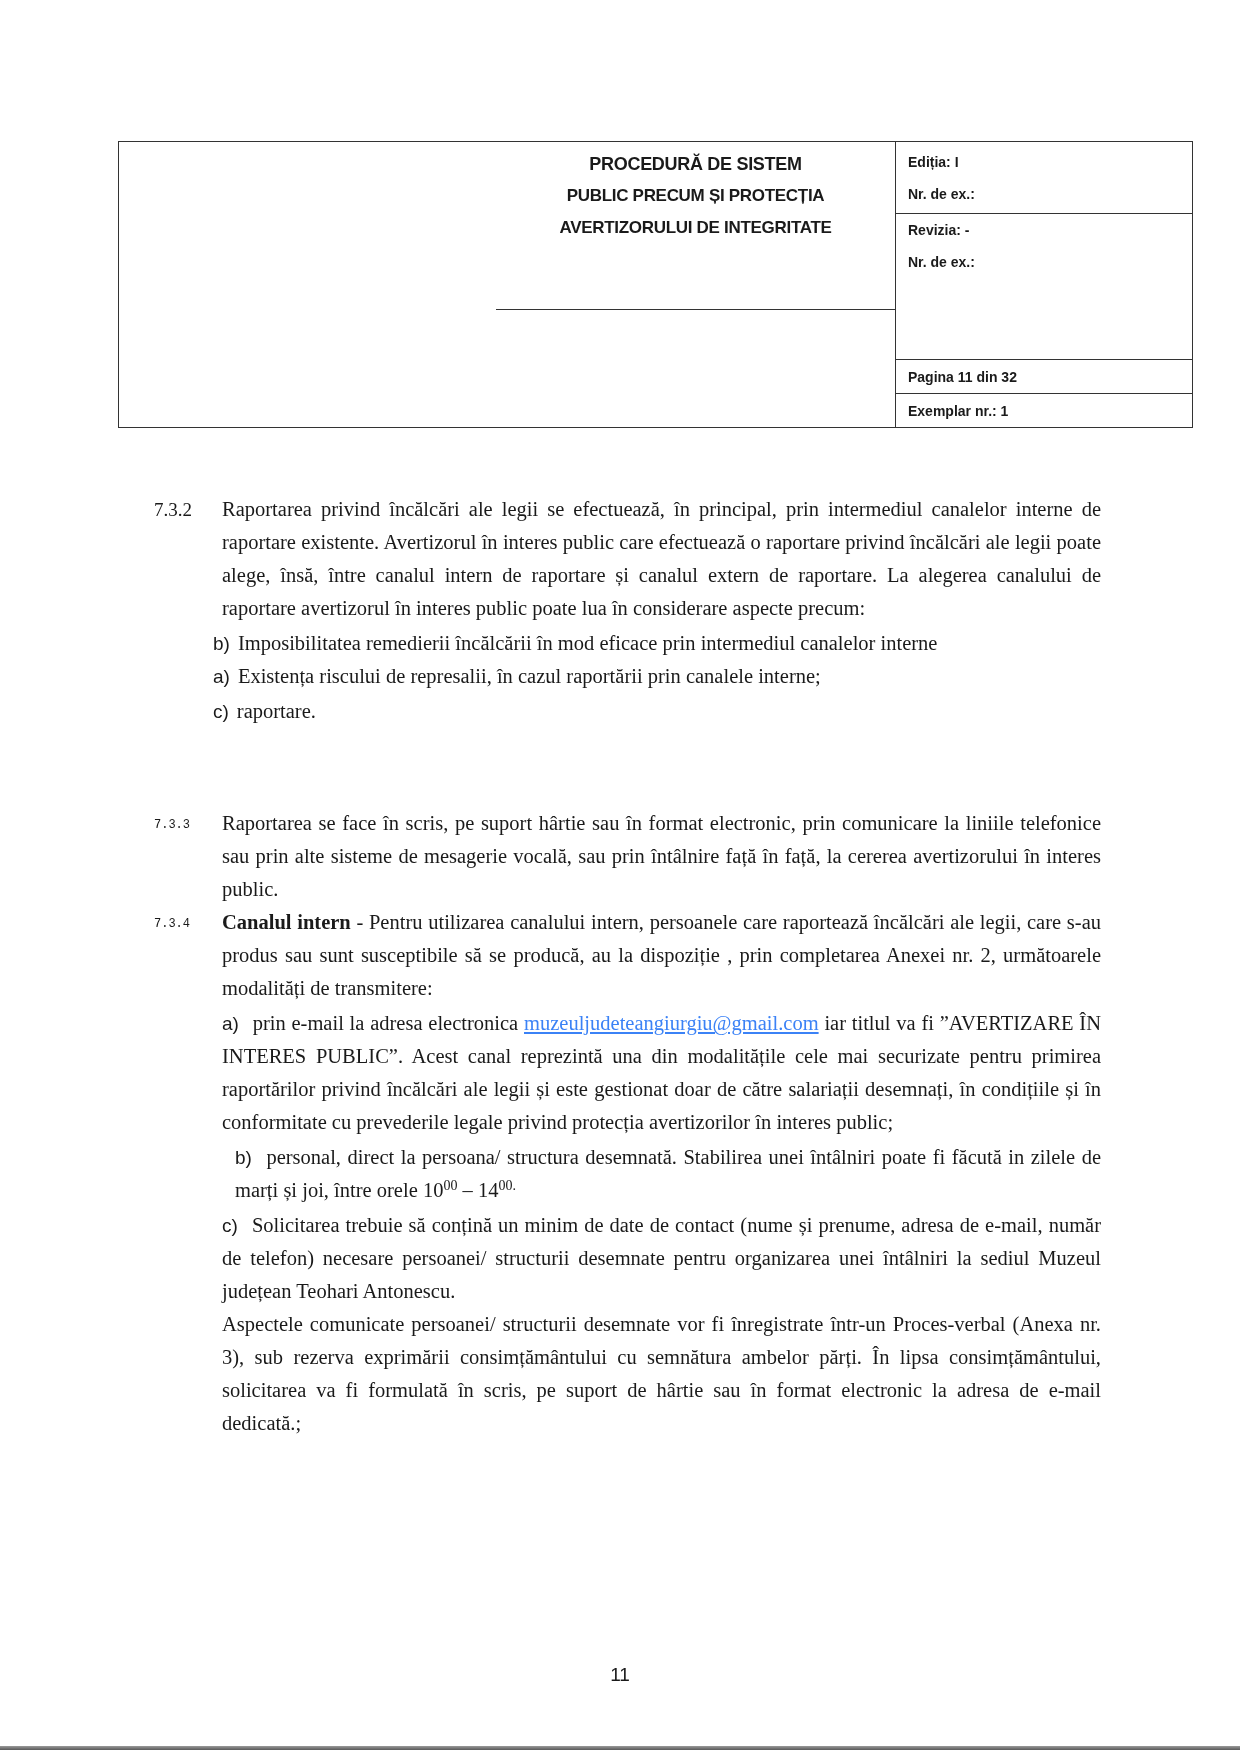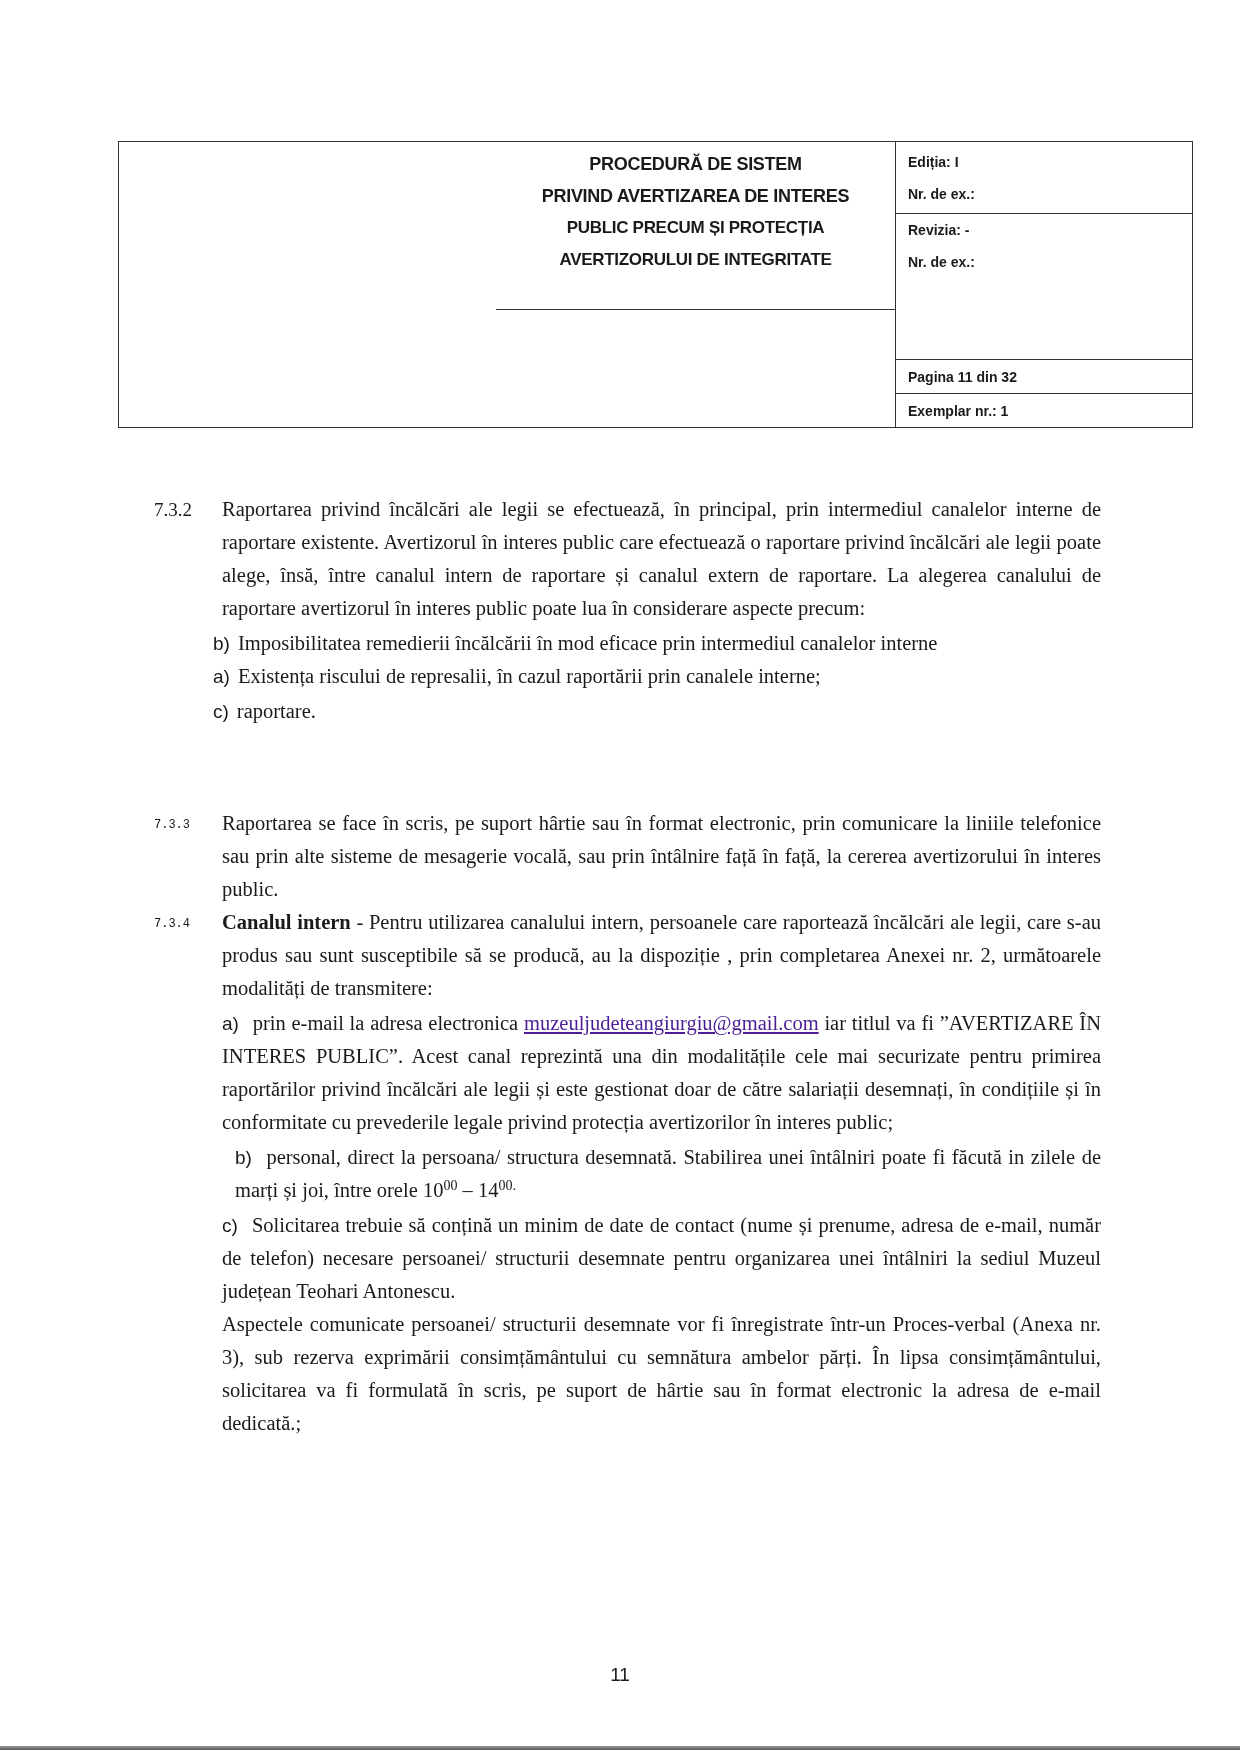--- a/index.html
+++ b/index.html
@@ -33,37 +33,36 @@
   .col3 .c3 { top: 218px; height: 34px; border-bottom: 1.5px solid #333; line-height: 34px; }
   .col3 .c4 { top: 252px; height: 34px; line-height: 34px; }
 
   
   .section { position: absolute; left: 146px; width: 955px; font-size: 20.5px; line-height: 33px; }
   .num { position: absolute; left: 8px; top: 0; font-size: 19px; text-align: center; }
   .num.sans { font-family: Liberation Mono, monospace; font-size: 12px; top: 2px; }
   .txt { margin-left: 76px; text-align: justify; }
   .item { display: block; }
   .lbl { font-family: "Liberation Sans", sans-serif; font-size: 19px; margin-right: 8px; }
-  .email { text-decoration: underline; color: #4c1d95; }
+  .email { text-decoration: underline; color: #3b82f6; }
   .bold { font-weight: bold; }
   sup { font-size: 14px; vertical-align: 7px; line-height: 0; }
   .pagenum {
     position: absolute; left: 0; right: 0; top: 1664px; text-align: center;
     font-family: "Liberation Sans", sans-serif; font-size: 19px;
   }
 </style>
 </head>
 <body>
 
 <div class="hdr">
   <div class="col2">
     <div class="col2-top">
       <div class="lines">
         <div class="line">PROCEDURĂ DE SISTEM</div>
-        <div class="line">PRIVIND AVERTIZAREA DE INTERES</div>
         <div class="line small">PUBLIC PRECUM ȘI PROTECȚIA</div>
         <div class="line small">AVERTIZORULUI DE INTEGRITATE</div>
       </div>
     </div>
   </div>
   <div class="col3">
     <div class="cell c1">
       <div>Ediția: I</div>
       <div>Nr. de ex.:</div>
     </div>

